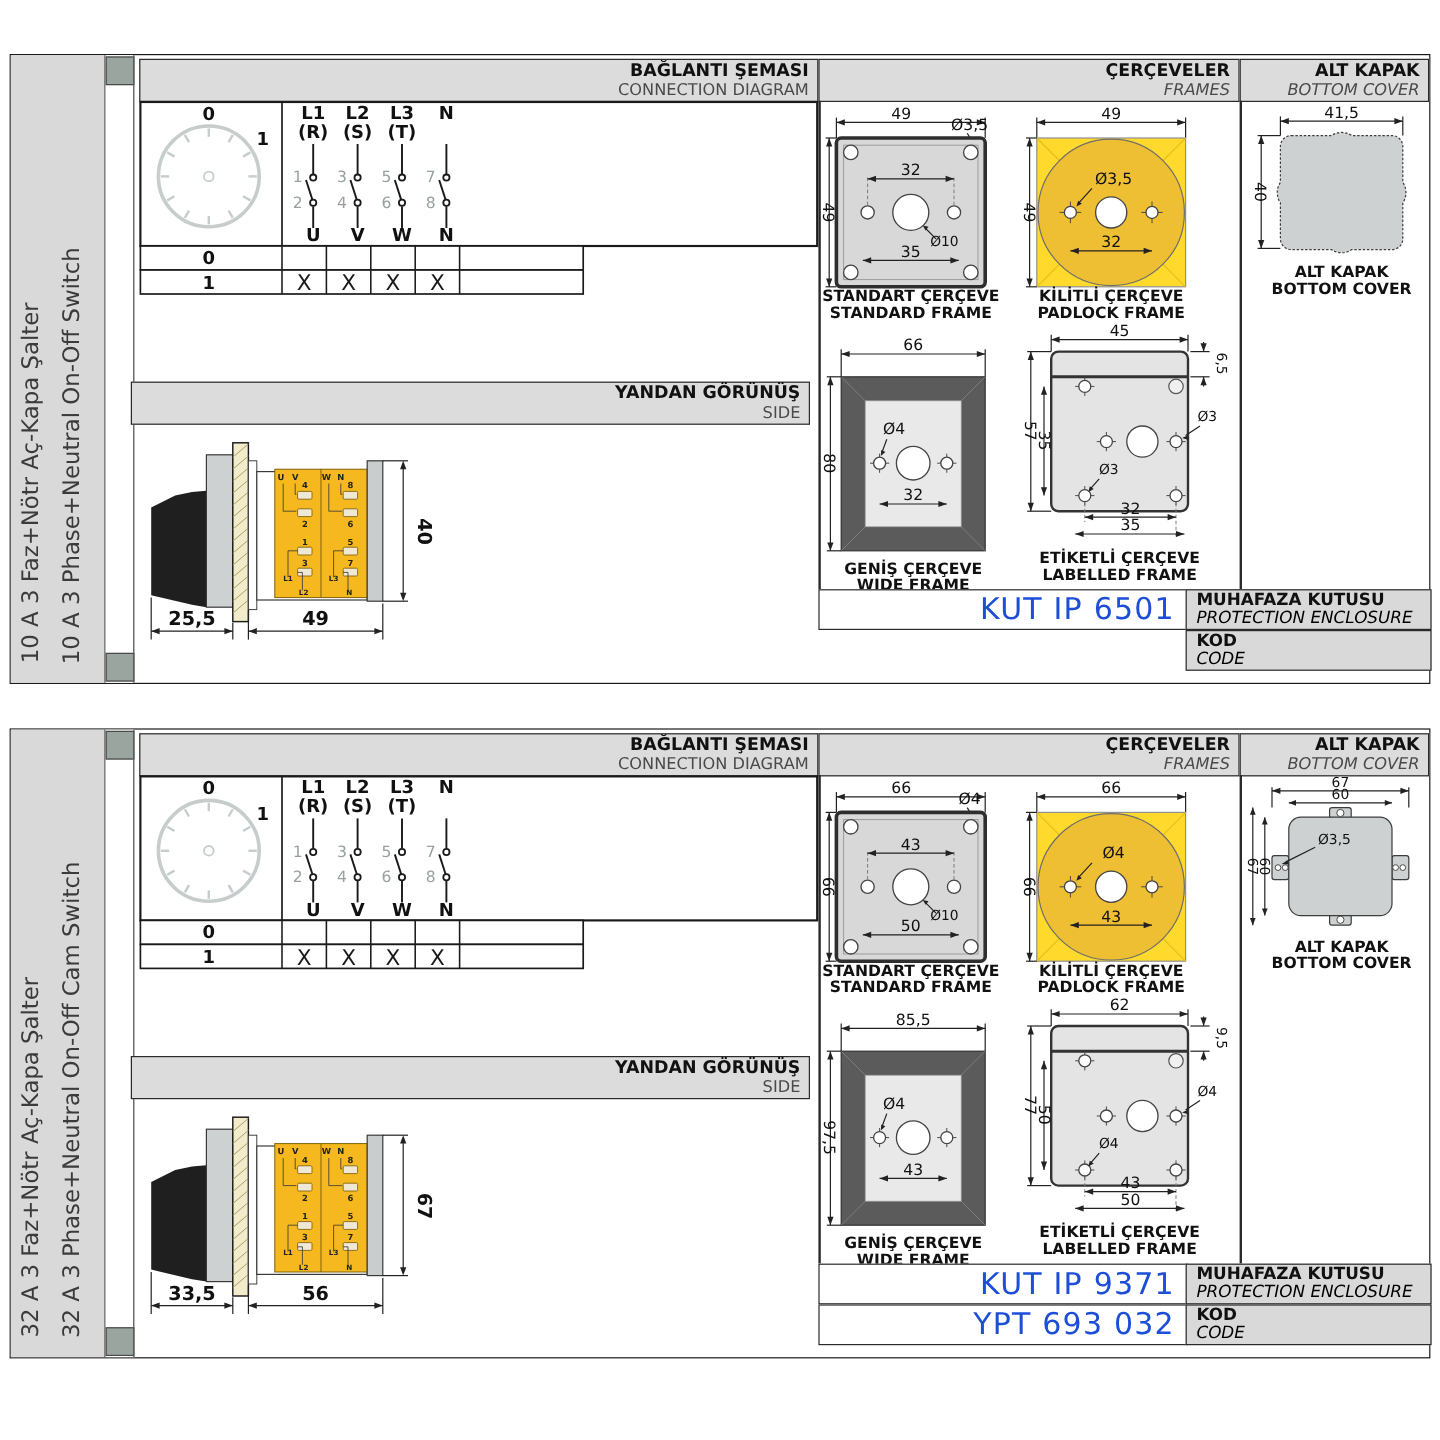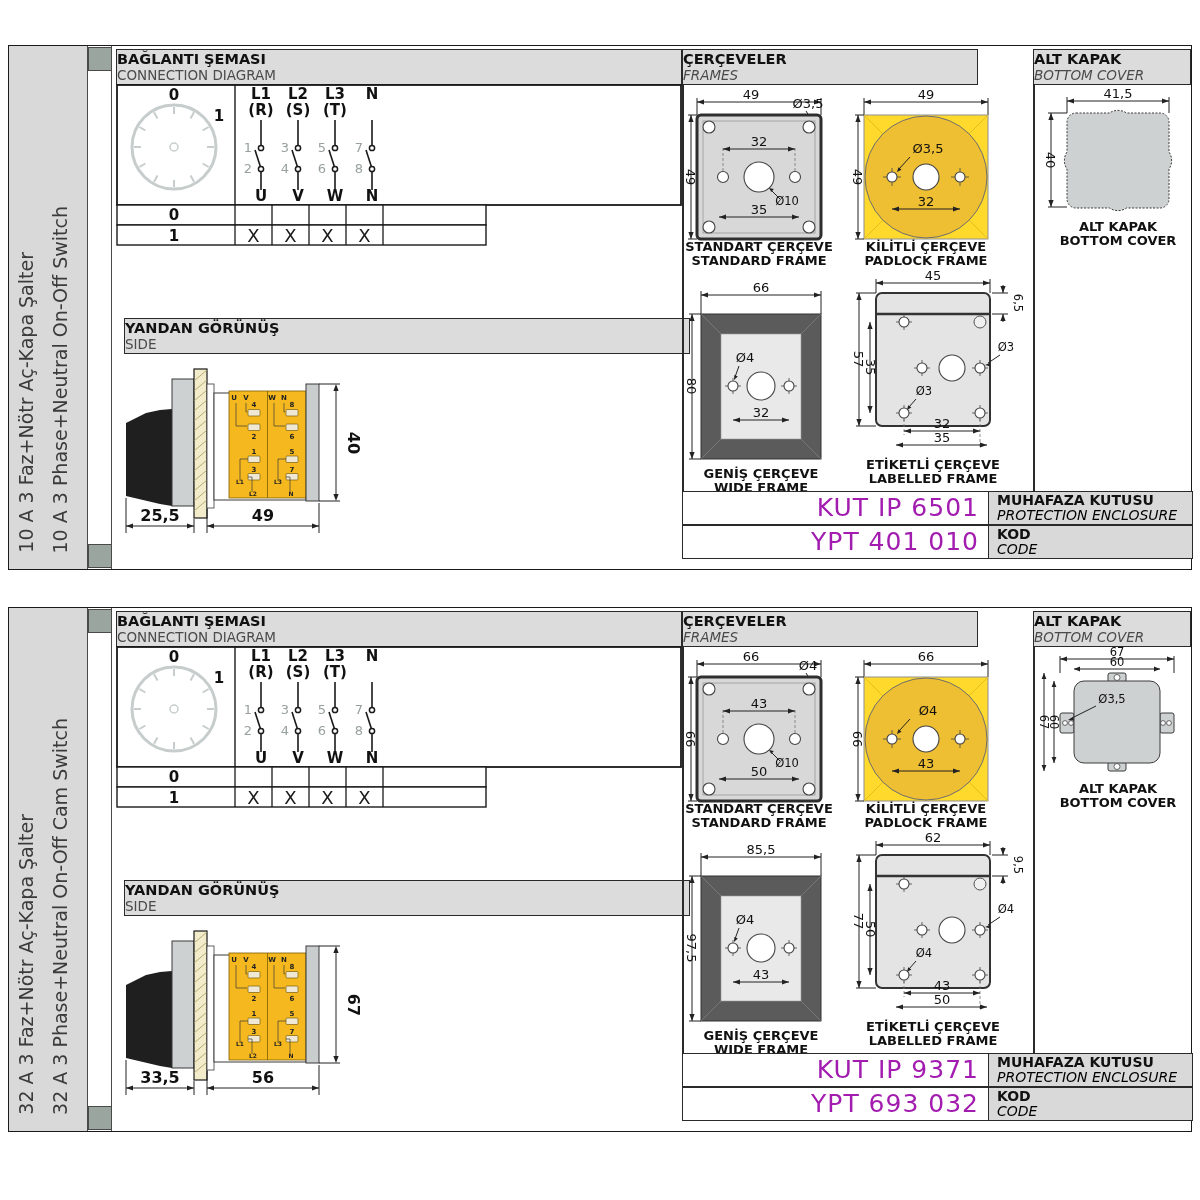--- a/index.html
+++ b/index.html
@@ -8,34 +8,34 @@
   .blk{position:absolute;left:8px;width:1184px;height:525px;border:1.5px solid #1a1a1a;background:#fff;box-sizing:border-box}
   .blk-0{top:45px}.blk-1{top:607px}
   .sb{position:absolute;left:0;top:0;width:78px;height:100%;background:#d9d9d9;border-right:1px solid #4a4a4a}
   .sb-tr,.sb-en{position:absolute;bottom:16px;writing-mode:vertical-rl;transform:rotate(180deg);
         font-size:19px;color:#3b3b3b;white-space:nowrap}
   .sb-tr{left:6px}.sb-en{left:40px}
   .strip{position:absolute;left:79px;top:0;width:24px;height:100%;background:#fff;border-right:1px solid #4a4a4a;box-sizing:border-box}
   .tab{position:absolute;left:79px;width:24px;height:24px;background:#9aa5a0;border:1px solid #4a4a4a;box-sizing:border-box}
   .tab-top{top:1px}.tab-bot{bottom:1px}
   .hdr{position:absolute;height:36px;background:#dcdcdc;border:1.5px solid #2a2a2a;box-sizing:border-box;
-       text-align:left;padding:2px 7px 0 0;line-height:1.1}
+       text-align:right;padding:2px 7px 0 0;line-height:1.1}
   .hdr .t1{font-weight:bold;font-size:14.5px;color:#111}
   .hdr .t2{font-size:13.5px;color:#4a4a4a}
   .it{font-style:italic}
   .h-conn{left:107px;top:3px;width:566px}
-  .h-frames{left:673px;top:3px;width:296px}
+  .h-frames{left:673px;top:3px;width:351px}
   .h-cover{left:1024px;top:3px;width:158px}
-  .h-side{left:115px;top:272px;width:566px}
+  .h-side{left:100px;top:272px;width:566px}
   .vd{position:absolute;width:1.5px;background:#2a2a2a}
   .vd-1{left:673px;top:38px;height:407px}
   .vd-2{left:1024px;top:38px;height:407px}
   .codes-main{position:absolute;background:#fff;border:1.5px solid #2a2a2a;box-sizing:border-box;
       left:673px;width:308px;height:34px;font-size:25px;letter-spacing:1px;text-align:right;
-      padding-right:10px;line-height:31px;color:#a21caf}
+      padding-right:10px;line-height:31px;color:#1d4ed8}
   .codes-side{position:absolute;background:#d9d9d9;border:1.5px solid #2a2a2a;box-sizing:border-box;
       left:979px;width:205px;height:34px;padding:1px 0 0 8px;line-height:1.08}
   .cm-1,.cs-1{top:445px}.cm-2,.cs-2{top:479px}
   .codes-side .t1{font-weight:bold;font-size:14px;color:#111}
   .codes-side .t2{font-size:14px;color:#000000;font-style:italic}
   svg{position:absolute;overflow:visible;font-family:"DejaVu Sans","Liberation Sans",sans-serif}
   .svg-diagram{left:107px;top:38px;width:566px;height:162px}
   .svg-side{left:107px;top:317px;width:270px;height:185px}
   .svg-std{left:672px;top:43px;width:160px;height:180px}
   .svg-pad{left:837px;top:43px;width:160px;height:180px}
@@ -466,21 +466,20 @@
     <path d="M40,24 h33.5 c5,-3.5 12,-3.5 17,0 h33.5 a9,9 0 0 1 9,9 v30 c3.5,5 3.5,12 0,17 v30 a9,9 0 0 1 -9,9 h-33.5 c-5,3.5 -12,3.5 -17,0 h-33.5 a9,9 0 0 1 -9,-9 v-30 c-3.5,-5 -3.5,-12 0,-17 v-30 a9,9 0 0 1 9,-9 z" fill="#cdd1d1" stroke="#3c3c3c" stroke-width="1" stroke-dasharray="2 1.5"></path>
     <text class="cap" x="82" y="142">ALT KAPAK</text>
     <text class="cap" x="82" y="156">BOTTOM COVER</text>
   </svg>
 
   <div class="codes-main cm-1">KUT IP 6501</div>
   <div class="codes-side cs-1">
     <div class="t1">MUHAFAZA KUTUSU</div>
     <div class="t2">PROTECTION ENCLOSURE</div>
   </div>
-  <div class="codes-main cm-2">YPT 401 010</div>
   <div class="codes-side cs-2">
     <div class="t1">KOD</div>
     <div class="t2">CODE</div>
   </div>
 </section>
       <section class="blk blk-1">
   <div class="sb">
     <div class="sb-tr">32 A 3 Faz+Nötr Aç-Kapa Şalter</div>
     <div class="sb-en">32 A 3 Phase+Neutral On-Off Cam Switch</div>
   </div>

